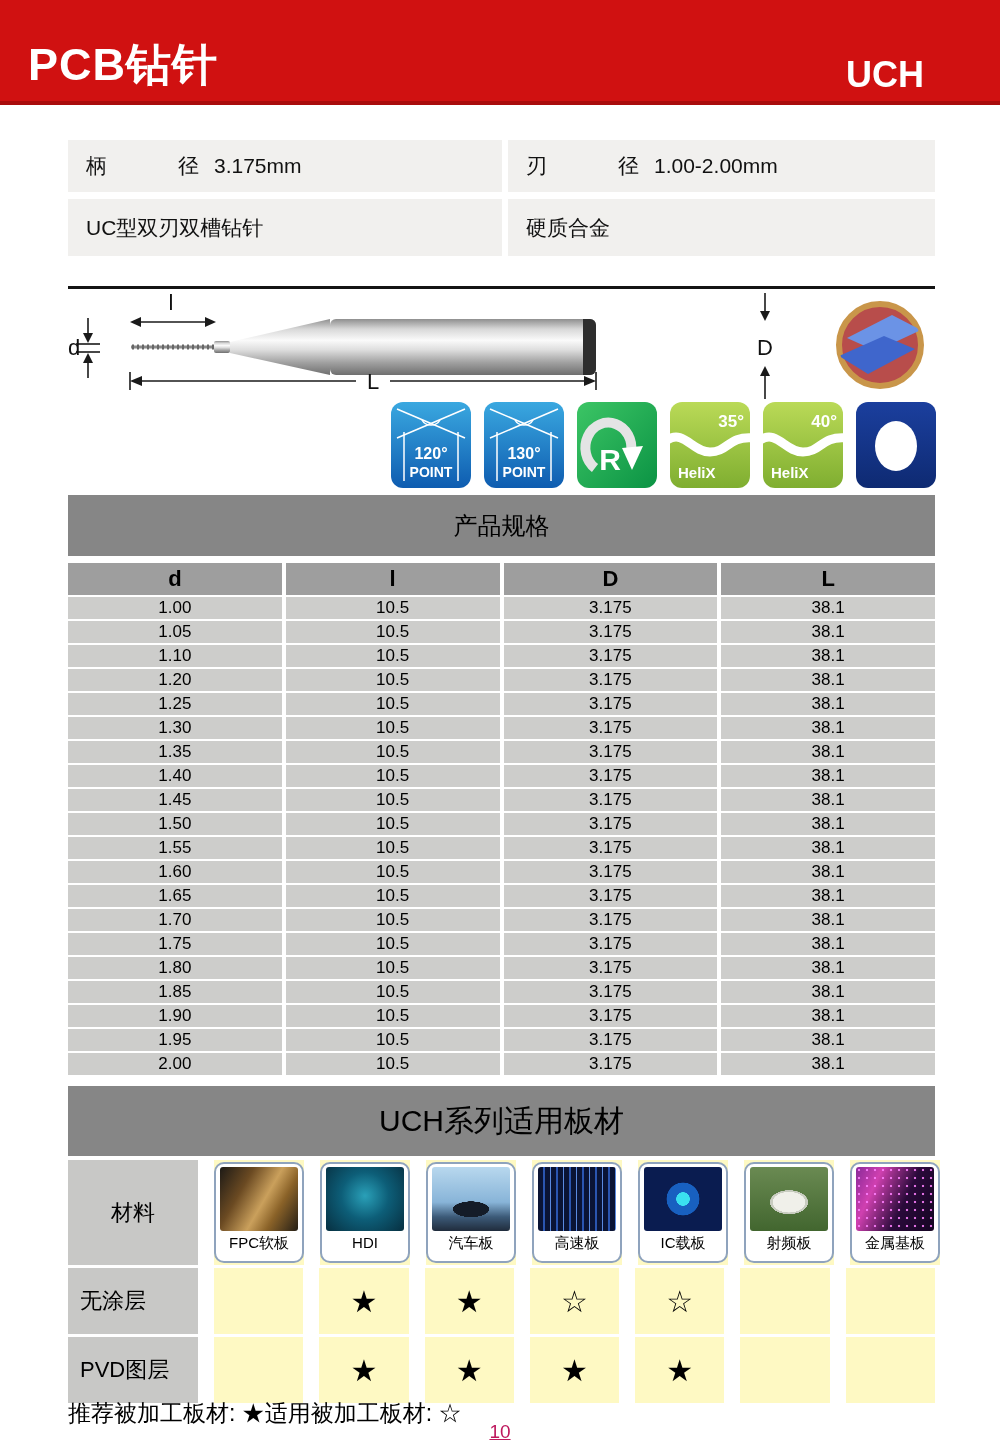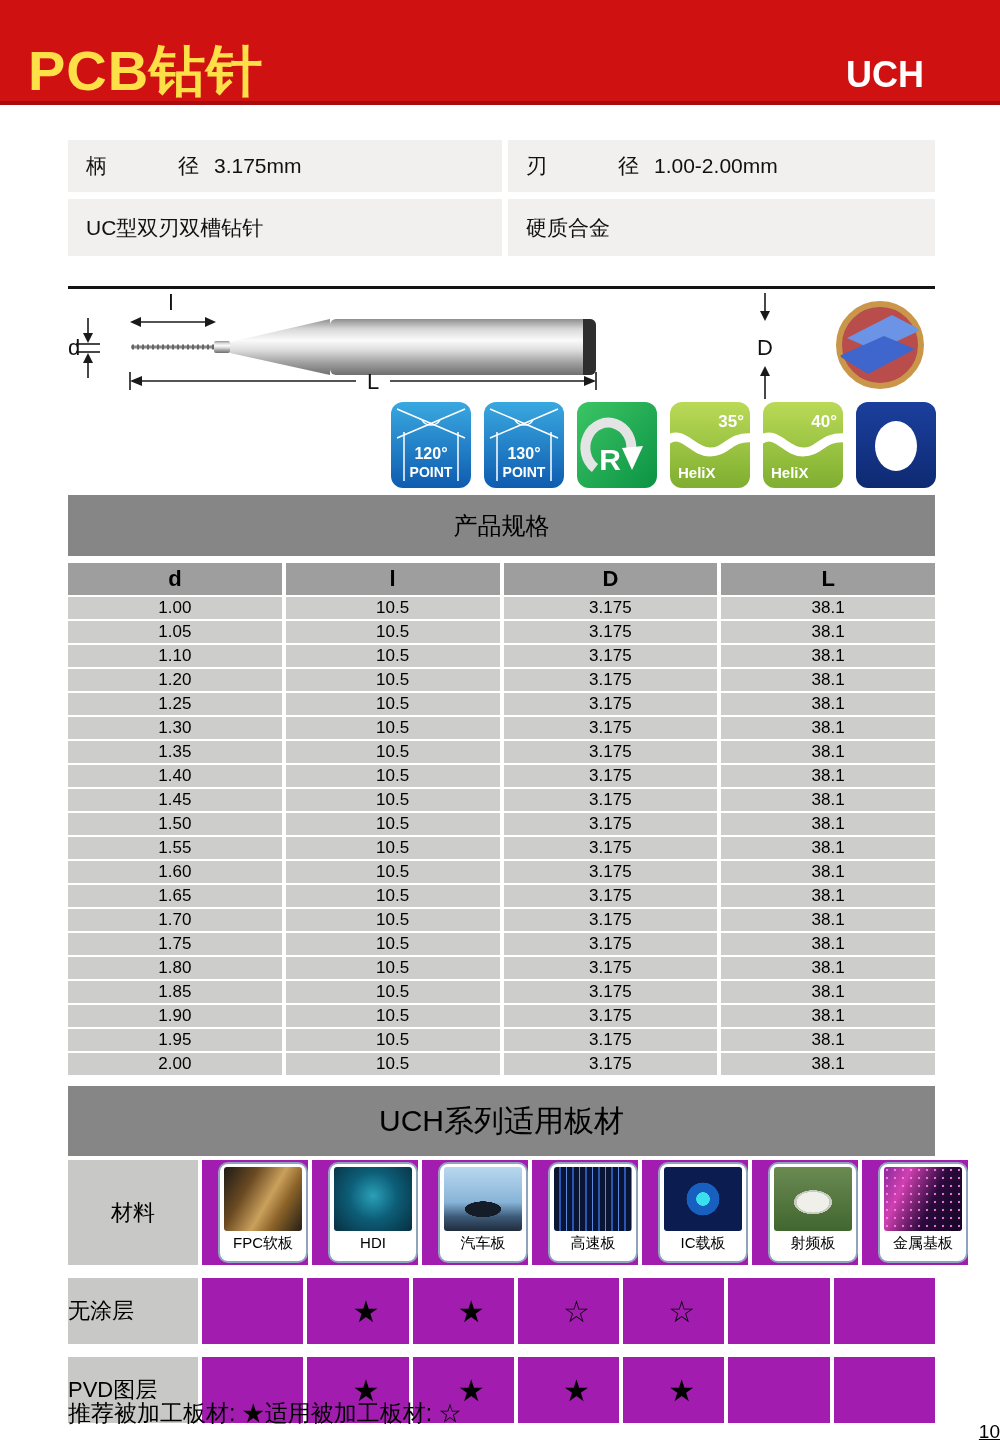--- a/index.html
+++ b/index.html
@@ -2,22 +2,22 @@
 <html><head>
 <meta charset="utf-8">
 <style>
   html,body{margin:0;padding:0;background:#ffffff;}
   .page{position:relative;width:1000px;height:1444px;background:#fff;
         font-family:"Liberation Sans",sans-serif;color:#111;overflow:hidden;}
 
   
   .hdr{position:absolute;left:0;top:0;width:100%;height:101px;
        background:#d01111;border-bottom:4px solid #a90c0c;}
-  .hdr-title{position:absolute;left:28px;bottom:2px;color:#fde047;
-       font-size:56px;font-weight:800;letter-spacing:1px;line-height:1;}
+  .hdr-title{position:absolute;left:28px;bottom:14px;color:#ffffff;
+       font-size:45px;font-weight:800;letter-spacing:1px;line-height:1;}
   .hdr-series{position:absolute;right:76px;bottom:8px;color:#fff;
        font-size:36px;font-weight:800;line-height:1;}
 
   
   .topspecs{position:absolute;left:68px;top:140px;width:867px;
        display:grid;grid-template-columns:434px 427px;grid-template-rows:52px 57px;
        column-gap:6px;row-gap:7px;}
   .tcell{background:#f1f0ee;display:flex;align-items:center;
        font-size:21px;padding-left:18px;}
   .tk1{display:inline-block;width:92px;}
@@ -44,26 +44,26 @@
   
   .spec{position:absolute;left:64px;top:561px;width:875px;
         border-collapse:separate;border-spacing:4px 2px;table-layout:fixed;}
   .spec th{background:#9e9e9e;height:30px;font-size:22px;font-weight:bold;
         color:#000;text-align:center;padding:1px 0;}
   .spec td{background:#cdcdcb;height:20px;font-size:17px;color:#000;
         text-align:center;padding:1px 0;}
 
   
   .mat{position:absolute;left:68px;top:1160px;width:867px;}
-  .mat-row{display:grid;grid-template-columns:130px repeat(7,1fr);gap:4px;margin-bottom:13px;}
-  .mat-cell{background:#a21caf;padding-left:16px;}
+  .mat-row{display:grid;grid-template-columns:130px repeat(7,1fr);gap:16px;margin-bottom:3px;}
+  .mat-cell{background:#fef9c3;}
   .mat-imgs .mat-cell{height:105px;display:flex;align-items:center;justify-content:center;}
   .mat-label{background:#c8c8c6;display:flex;align-items:center;justify-content:center;
         font-size:22px;color:#000;}
-  .coat-label{justify-content:flex-start;text-align:center;}
+  .coat-label{justify-content:flex-start;padding-left:12px;text-align:center;}
   .coat-cell{height:66px;display:flex;align-items:center;justify-content:center;
         font-size:30px;color:#000;}
 
   .card{width:90px;height:101px;background:#fff;border:2px solid #8fa3bd;border-radius:10px;
         box-sizing:border-box;display:flex;flex-direction:column;align-items:center;
         padding-top:3px;}
   .thumb{width:78px;height:64px;border-radius:3px;}
   .card-label{font-size:15px;color:#000;margin-top:3px;white-space:nowrap;}
 
   .art-fpc{background:linear-gradient(120deg,#1d1a16 0%,#6b4a22 30%,#caa05c 55%,#8a6228 72%,#241e16 100%);}
@@ -73,22 +73,22 @@
   .art-hs{background:repeating-linear-gradient(90deg,rgba(42,85,176,0) 0 5px,#2a55b0 5px 7px,rgba(42,85,176,0) 7px 12px,#5a8ae0 12px 13px),#0a1435;}
   .art-rf{background:radial-gradient(ellipse 27px 17px at 50% 55%,#f0f0ea 0 60%,#c8ccc0 61% 70%,rgba(0,0,0,0) 71%),
           linear-gradient(#6a8a52 0%,#42662f 100%);}
   .art-ic{background:radial-gradient(circle at 50% 50%,#3ae0f0 0 13%,#1860c0 14% 32%,#0a1c50 33% 100%);}
   .art-metal{background:radial-gradient(circle at 3px 3px,rgba(255,130,255,.85) 1px,rgba(0,0,0,0) 1.6px),
           linear-gradient(115deg,#8a2a9a 0%,#d040b0 25%,#2a0a3a 60%,#150522 100%);background-size:8px 8px,100% 100%;}
 
   
   .footnote{position:absolute;left:68px;top:1398px;width:867px;display:flex;
         justify-content:flex-start;font-size:23px;color:#000;}
-  .pageno{position:absolute;left:0;top:1421px;width:100%;text-align:right;
-        font-size:19px;text-decoration:underline;color:#000000;}
+  .pageno{position:absolute;left:0;top:1421px;width:100%;text-align:center;
+        font-size:19px;text-decoration:underline;color:#be185d;}
 </style>
 </head>
 <body>
 
 <div class="page">
 
   <svg width="0" height="0" style="position:absolute">
     <defs>
       <linearGradient id="gradBlue" x1="0" y1="0" x2="0" y2="1">
         <stop offset="0" stop-color="#3aa8e0"></stop>

